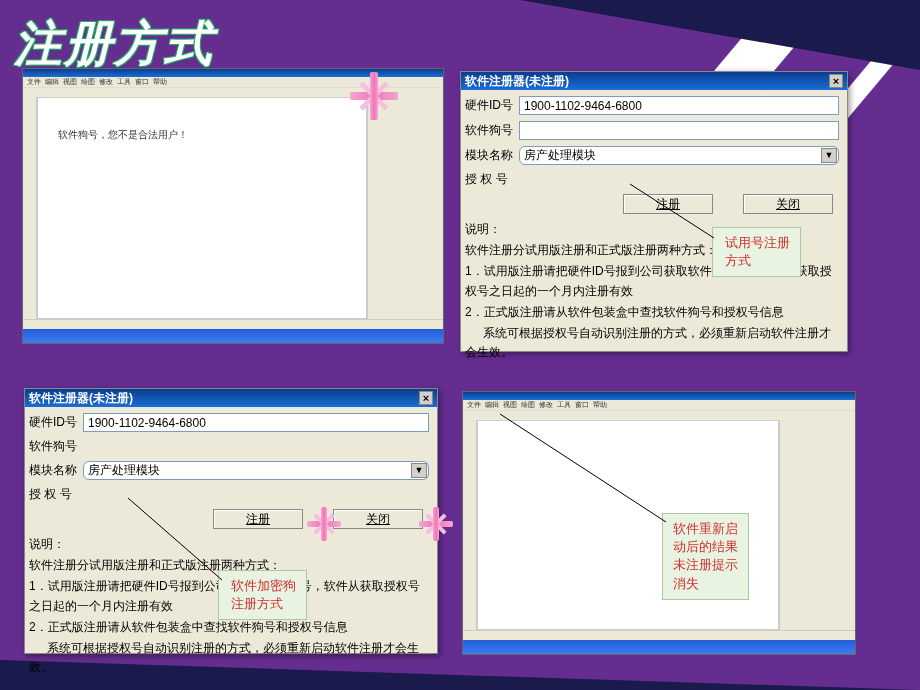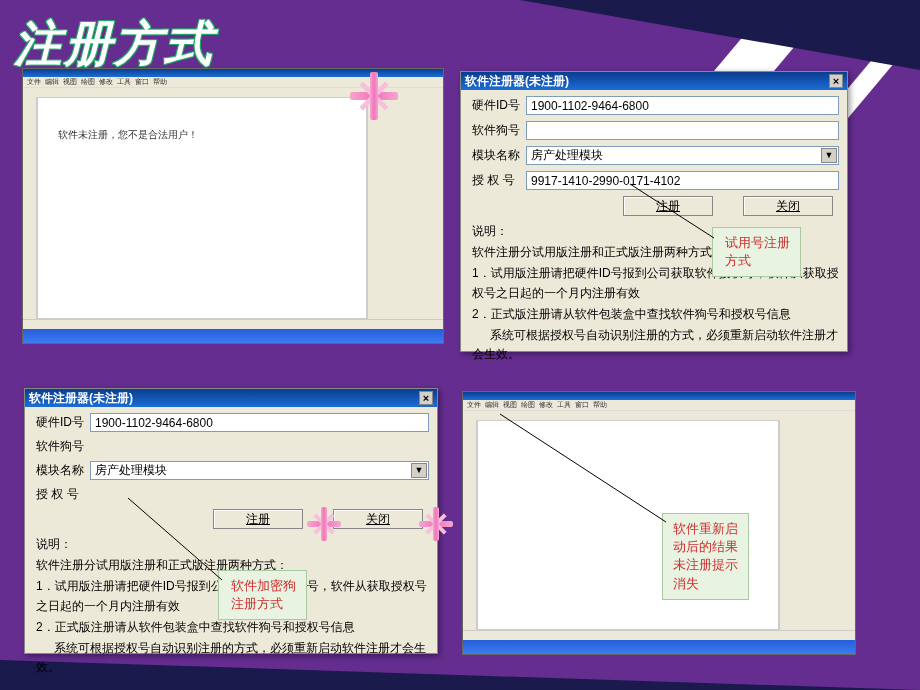--- a/index.html
+++ b/index.html
@@ -83,28 +83,28 @@
     font-size: 12px;
     display:flex; align-items:center; justify-content:space-between;
     padding: 0 4px;
     gap: 40px;
   }
   .reg-close {
     width:14px; height:14px; background:#d4d0c8; color:#000;
     text-align:center; line-height:12px; font-size:11px;
     border:1px solid #888;
   }
-  .reg-body { padding: 6px 8px 8px 11px; }
+  .reg-body { padding: 6px 8px 8px 4px; }
   .reg-row { display:flex; align-items:center; margin-bottom:6px; }
   .reg-row label { width: 54px; }
   .reg-row input.txt, .reg-row .combo {
     flex:1; height:19px; border:1px solid #7f9db9; background:#fff;
     font-size:12px; padding:1px 4px; font-family:inherit;
   }
-  .reg-row .combo { display:flex; align-items:center; position:relative; }
+  .reg-row .combo { display:flex; align-items:center; position:relative;border-radius:6px; }
   .combo-arrow {
     position:absolute; right:1px; top:1px;
     width:16px; height:15px; background:#d4d0c8;
     border:1px solid #888; font-size:9px; text-align:center; line-height:13px;
   }
   .reg-btns { display:flex; gap:30px; justify-content:flex-end; margin:4px 6px 6px 0;text-decoration:underline;}
   .reg-btn {
     width:90px; height:20px; background:#ece9d8; border:1px solid #888;
     font-size:12px; text-align:center; line-height:18px;
     box-shadow: inset 1px 1px 0 #fff;
@@ -168,21 +168,21 @@
     <span>绘图</span>
     <span>修改</span>
     <span>工具</span>
     <span>窗口</span>
     <span>帮助</span>
   </div>
   <div class="app-toolbar"></div>
   <div class="app-body">
     <div class="app-left-tools"></div>
     <div class="app-canvas">
-      <div class="app-canvas-msg">软件未注册，您不是合法用户！</div>
+      <div class="app-canvas-msg">软件狗号，您不是合法用户！</div>
     </div>
     <div class="app-right"></div>
   </div>
   <div class="app-status"></div>
   <div class="app-taskbar"></div>
 </div>
 
 <div class="reg-dialog" style="left:460px; top:71px; width:388px; height:281px;">
   <div class="reg-title">
     <span>软件注册器(未注册)</span>
@@ -199,21 +199,20 @@
     </div>
     <div class="reg-row">
       <label>模块名称</label>
       <div class="combo">
         <span>房产处理模块</span>
         <div class="combo-arrow">▼</div>
       </div>
     </div>
     <div class="reg-row">
       <label>授 权 号</label>
-      <input class="txt" value="9917-1410-2990-0171-4102" style="">
     </div>
     <div class="reg-btns">
       <div class="reg-btn">注册</div>
       <div class="reg-btn">关闭</div>
     </div>
     <div class="expl">
       <p>说明：</p>
       <p>软件注册分试用版注册和正式版注册两种方式：</p>
       <p>1．试用版注册请把硬件ID号报到公司获取软件授权号，软件从获取授权号之日起的一个月内注册有效</p>
       <p>2．正式版注册请从软件包装盒中查找软件狗号和授权号信息</p>

